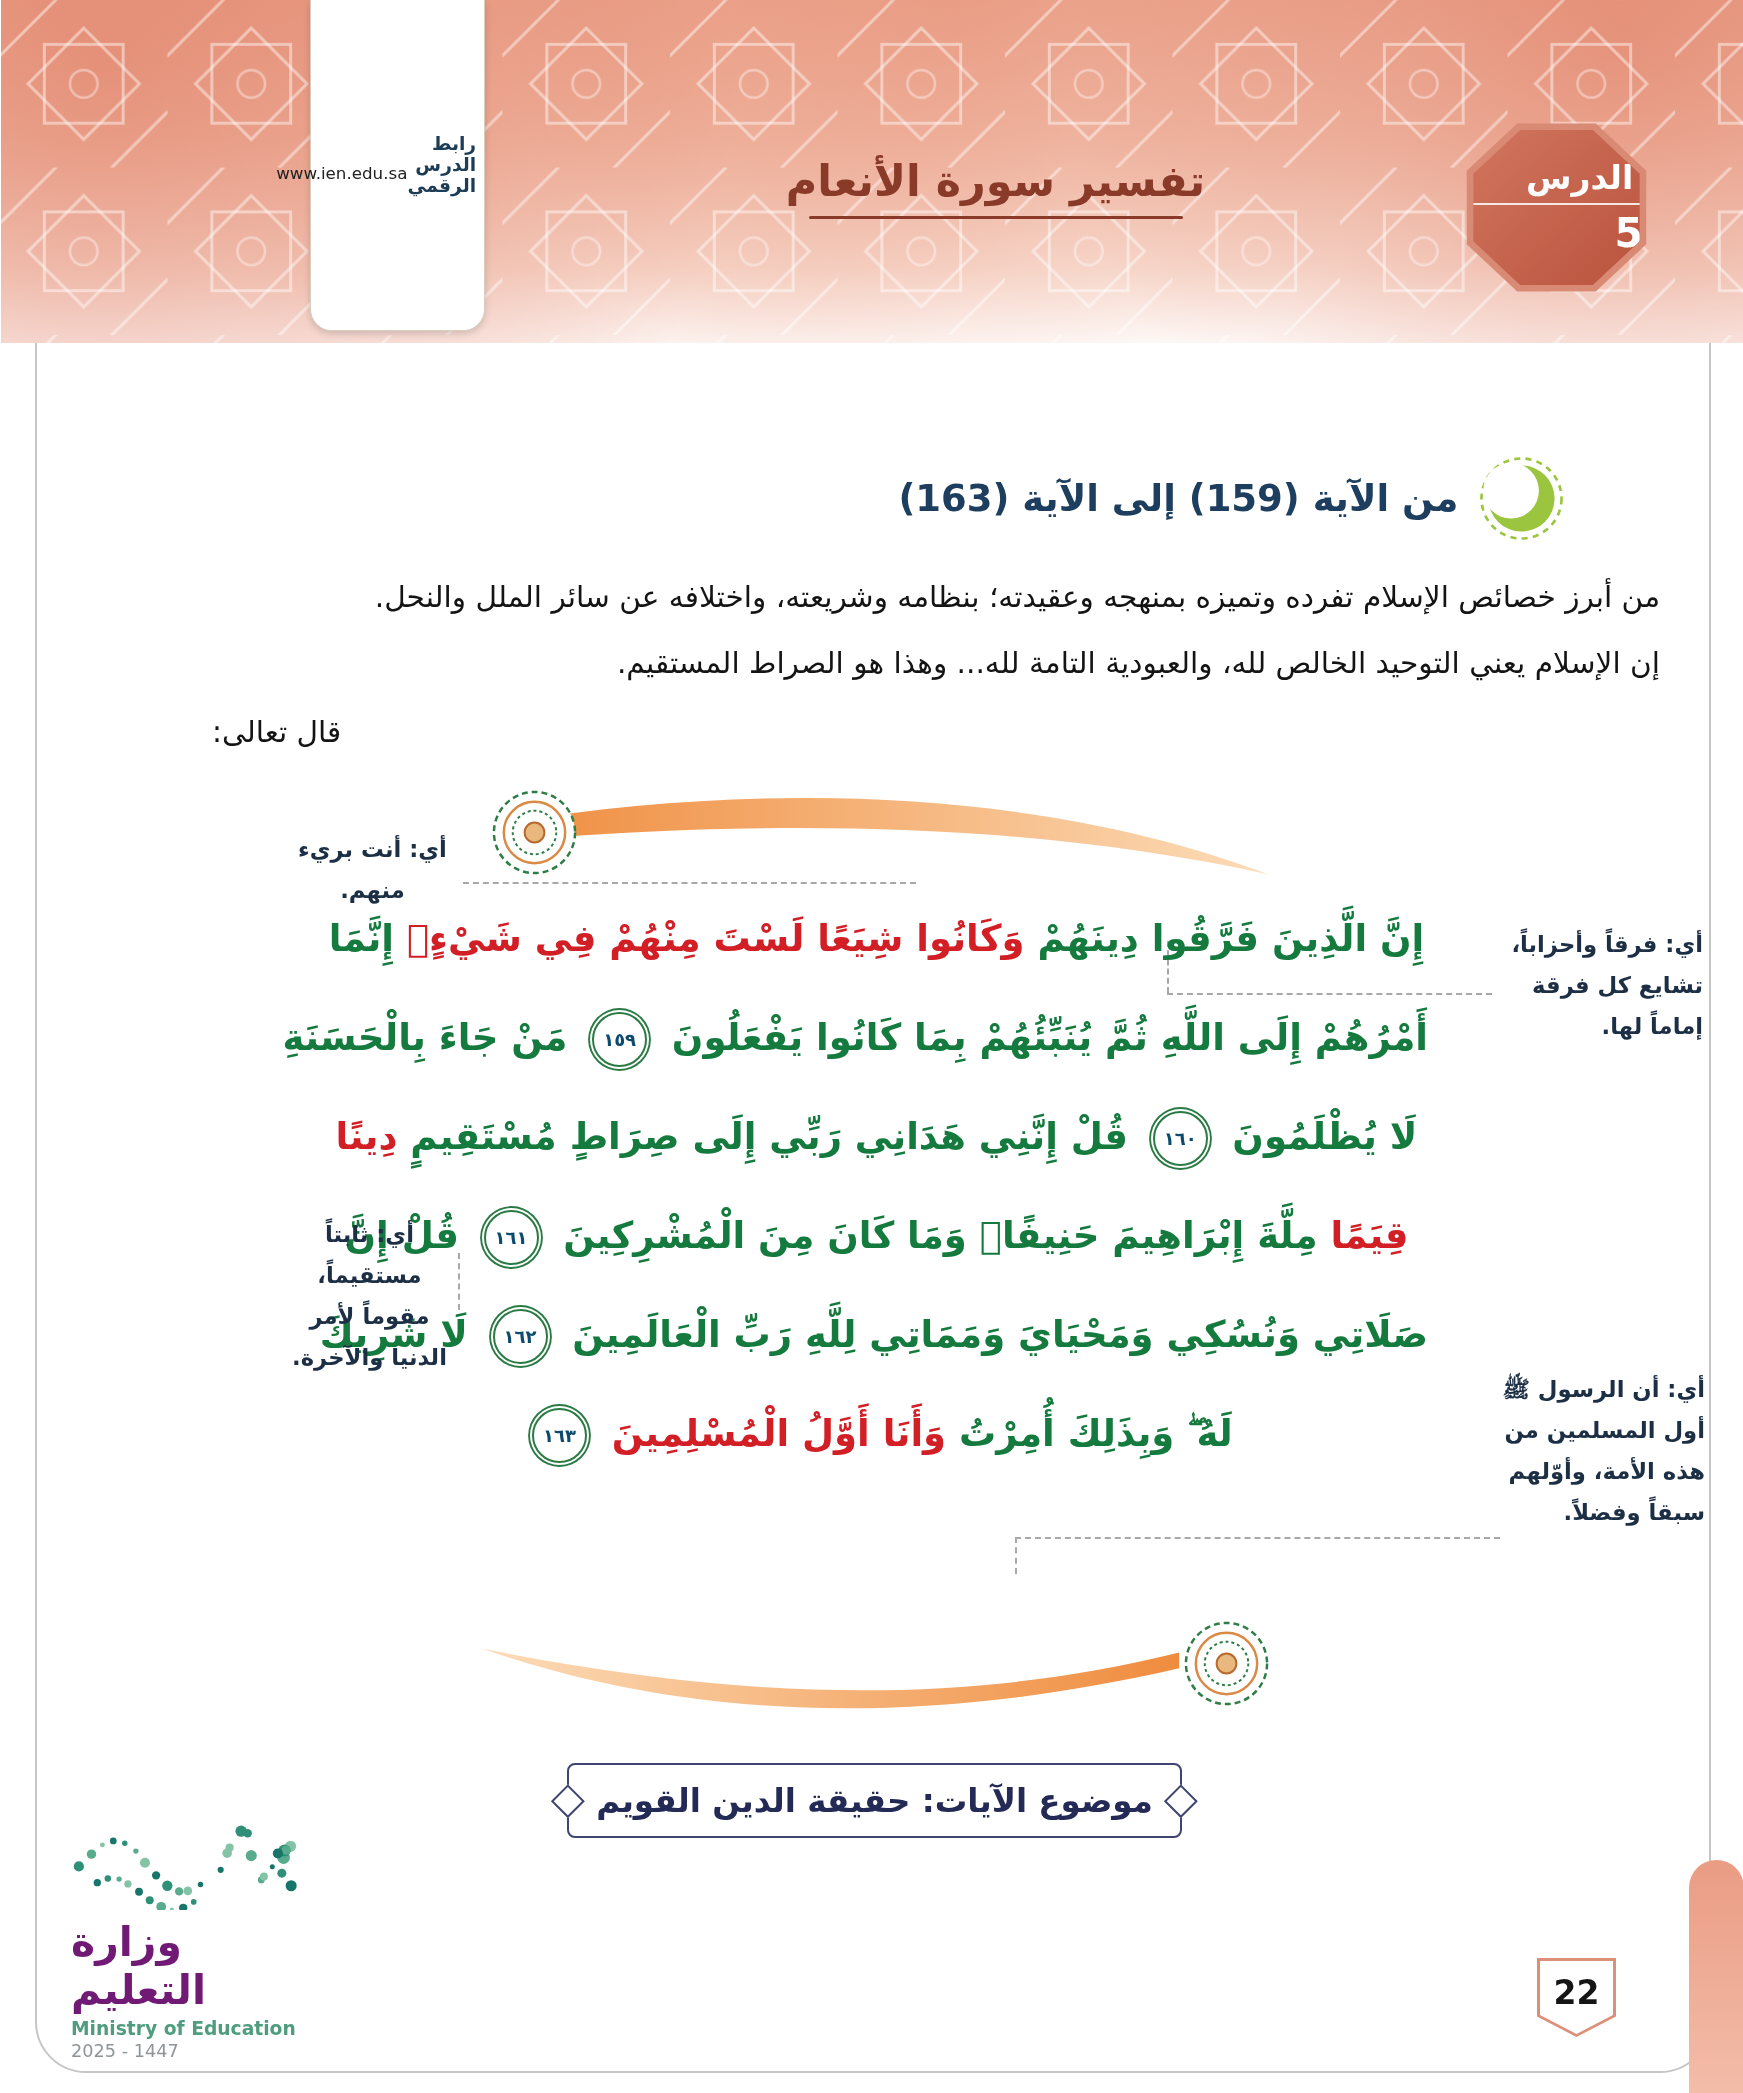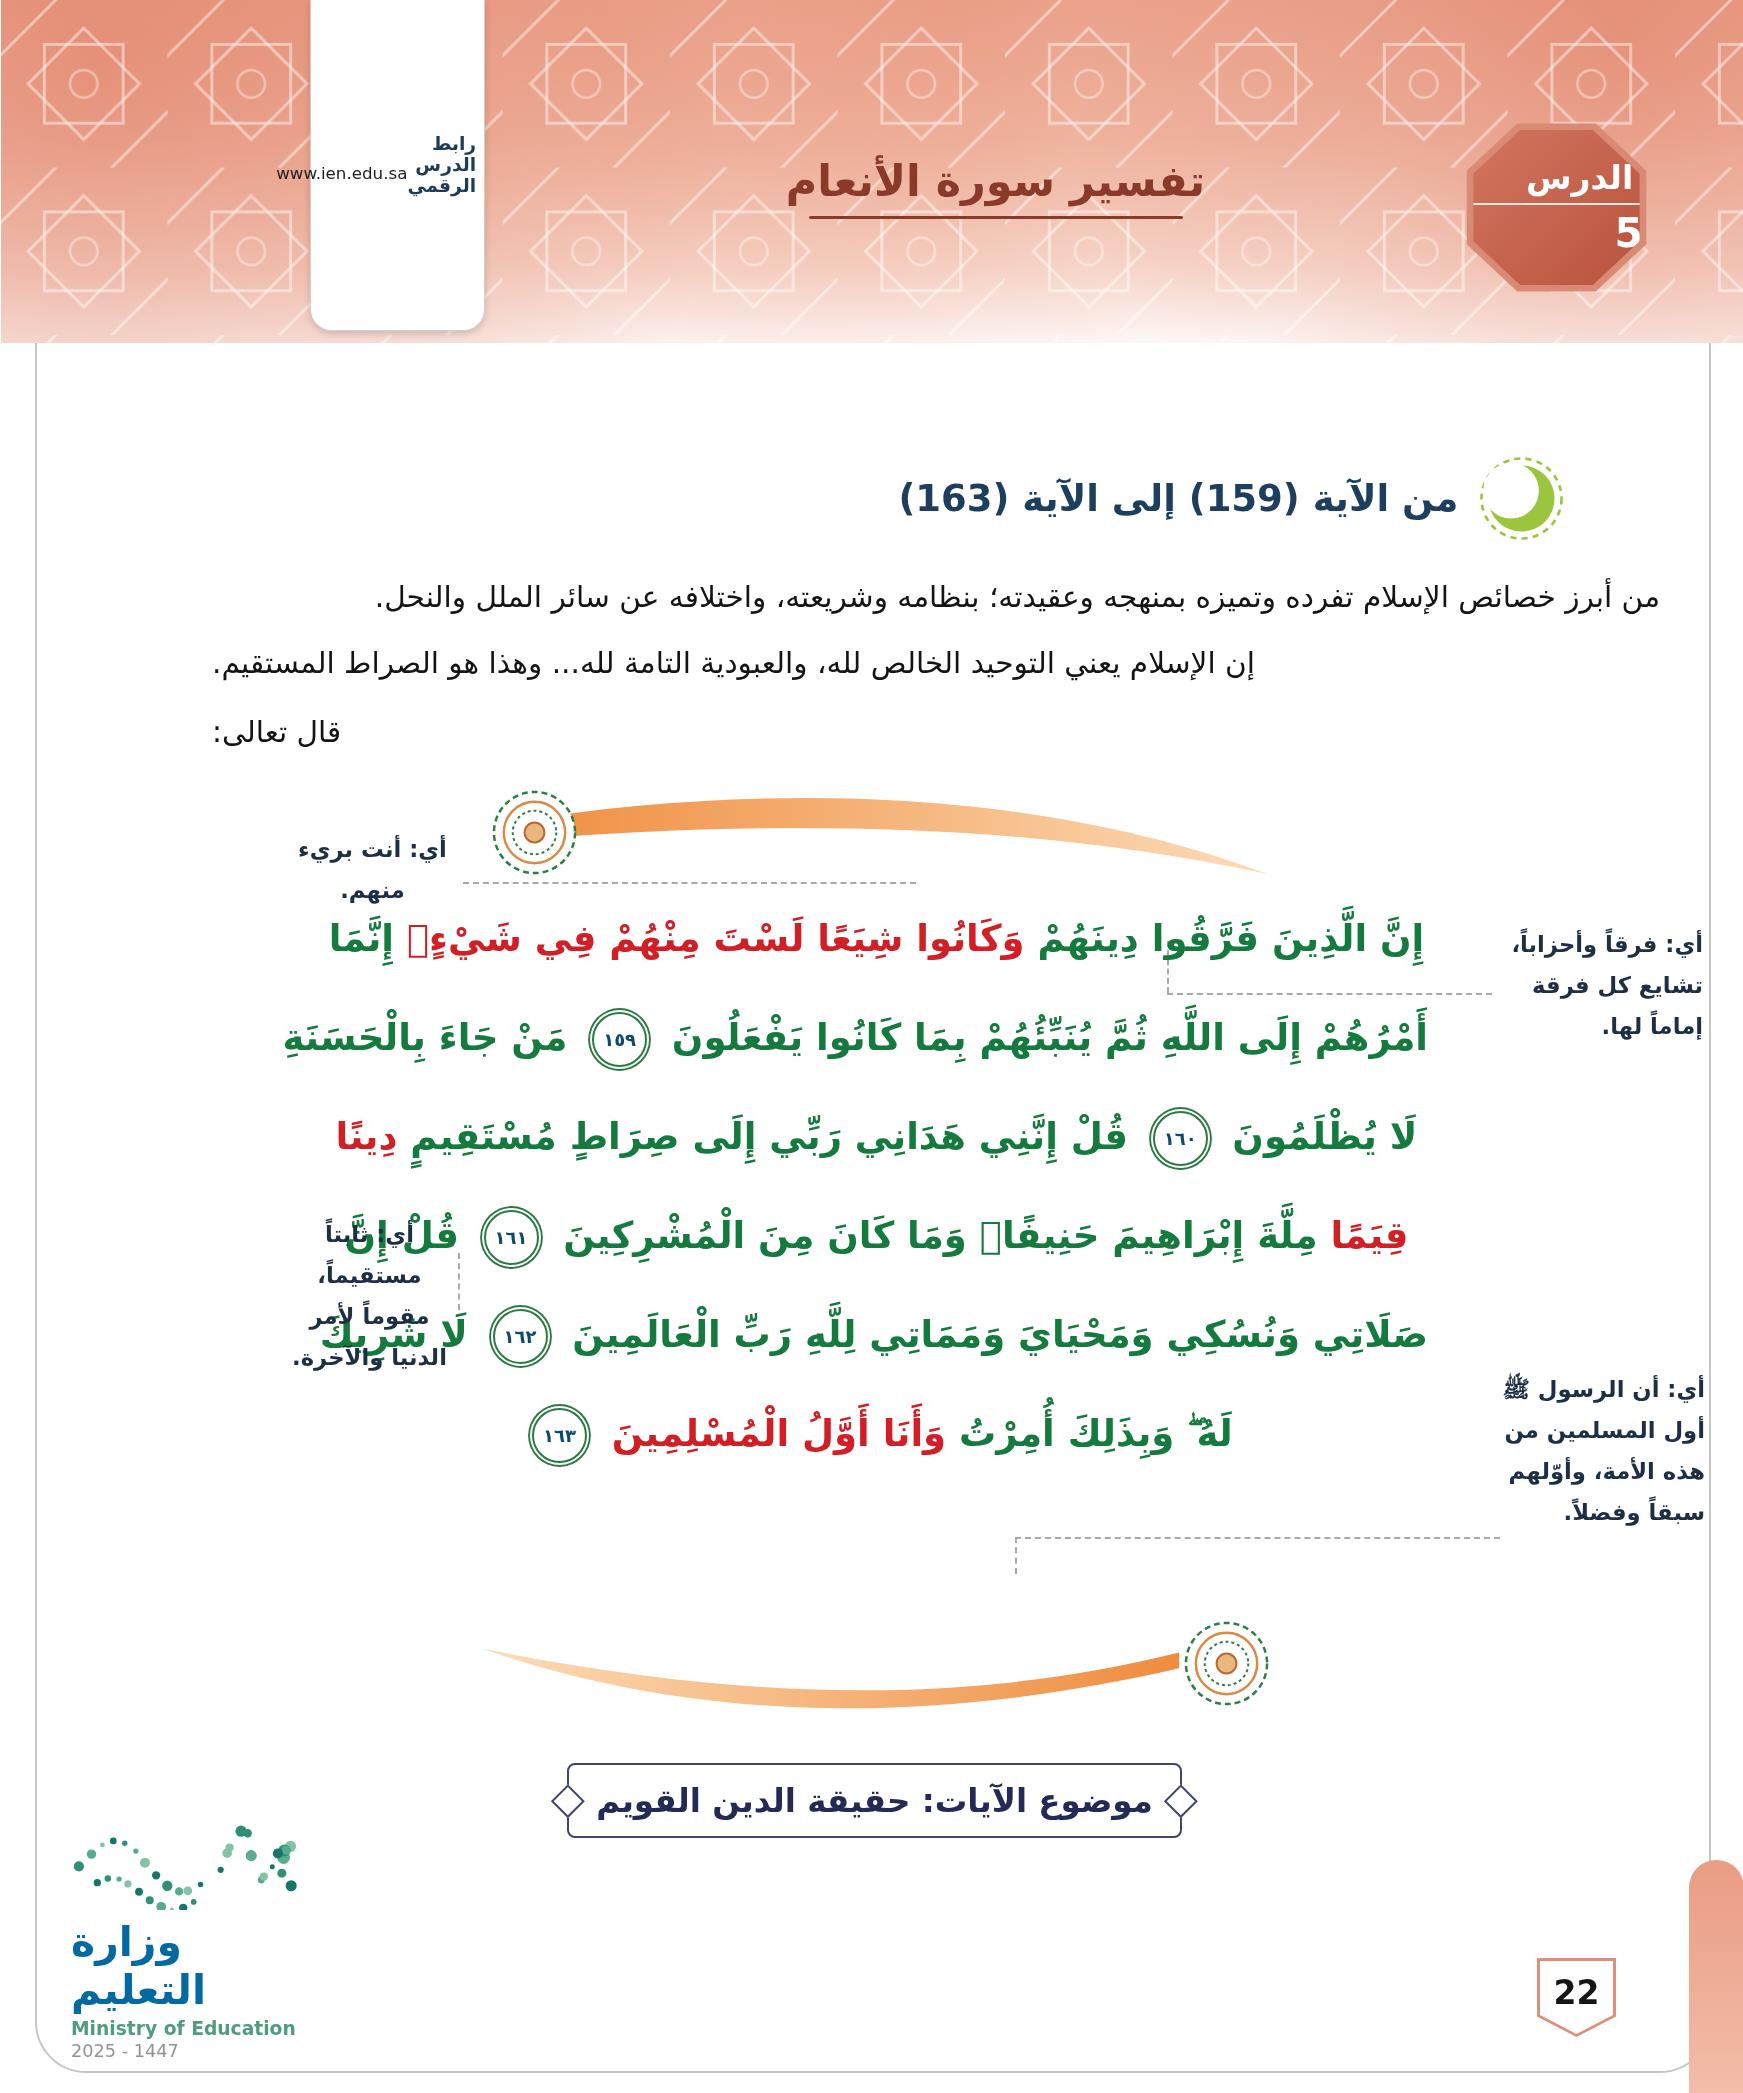--- a/index.html
+++ b/index.html
@@ -61,21 +61,21 @@
   }
   .lesson-word{font-size:33px;font-weight:bold;border-bottom:2px solid rgba(255,255,255,.85);padding:0 9.9px 5.9px;}
   .lesson-num{font-size:41px;font-weight:bold;margin-top:3.9px;}
   
   .section-head{position:absolute;top:455px;right:179px;display:flex;align-items:center;gap:19.7px;z-index:6;}
   .section-title{font-size:37px;font-weight:bold;color:#1d3e5e;}
   
   .intro{position:absolute;top:569px;right:84px;left:212px;z-index:6;color:#141414;font-size:29.6px;line-height:1.95;}
   .intro p{margin:0 0 7.9px;}
   .intro .p1{text-align:right;}
-  .intro .p2{text-align:left;}
+  .intro .p2{text-align:right;}
   .intro .lead{text-align:left;margin-top:11.8px;}
   
   .swoosh{position:absolute;z-index:5;}
   .medallion{position:absolute;z-index:6;width:94px;height:94px;}
   .quran{position:absolute;top:889px;left:325px;width:1103px;text-align:center;z-index:6;}
   .qline{font-size:37px;font-weight:bold;line-height:99px;white-space:nowrap;}
   .qgreen{color:#157a3e;}
   .qred{color:#d21f26;}
   .aya{
     display:inline-flex;align-items:center;justify-content:center;
@@ -99,21 +99,21 @@
     font-size:32.5px;font-weight:bold;color:#232a55;
   }
   .topic-orn{
     position:absolute;top:50%;width:19.7px;height:19.7px;background:#fff;
     border:2px solid #3f4470;transform:translateY(-50%) rotate(45deg);
   }
   .orn-l{left:-12.8px;}
   .orn-r{right:-12.8px;}
   
   .moe{position:absolute;left:71px;top:1811px;width:256px;z-index:6;text-align:left;direction:ltr;}
-  .moe-ar{font-size:41px;font-weight:bold;color:#0369a1;direction:rtl;text-align:left;margin-top:3.9px;}
+  .moe-ar{font-size:41px;font-weight:bold;color:#701a75;direction:rtl;text-align:left;margin-top:3.9px;}
   .moe-en{font-size:18.7px;font-weight:bold;color:#4f9c7e;margin-top:3.9px;}
   .moe-years{font-size:17.7px;color:#8f9498;margin-top:2px;}
   .page-badge{
     position:absolute;left:1537px;top:1958px;width:79px;height:79px;z-index:7;
     clip-path:polygon(50% 100%,0% 74%,0% 0%,100% 0%,100% 74%);
     background:#dd9078;
   }
   .page-badge-inner{
     position:absolute;inset:3px;
     clip-path:polygon(50% 100%,0% 74%,0% 0%,100% 0%,100% 74%);

